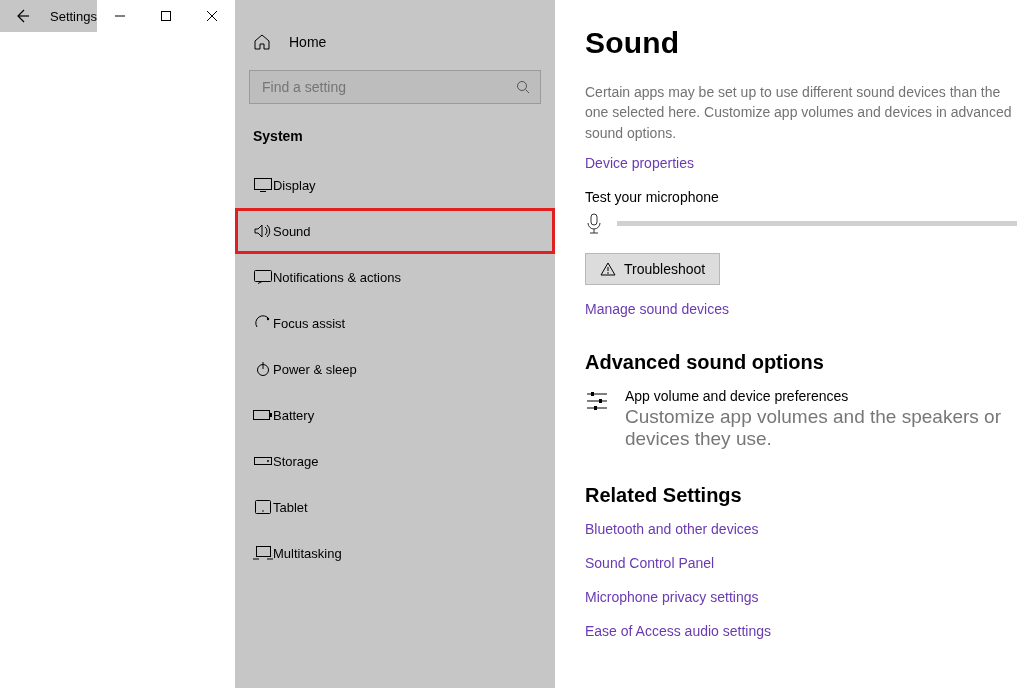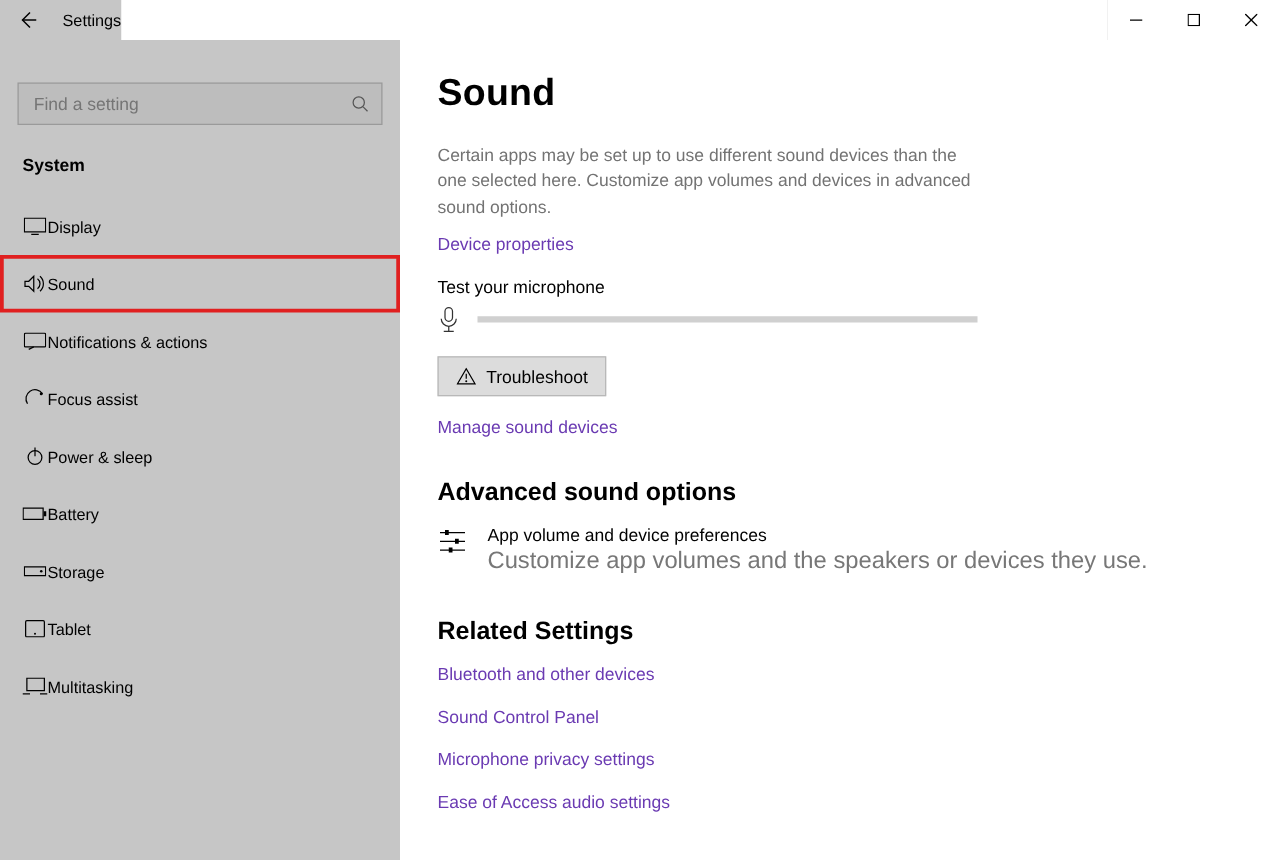--- a/index.html
+++ b/index.html
@@ -6,21 +6,21 @@
   html, body {
     margin: 0; padding: 0;
     width: 1024px; height: 688px;
     font-family: "Segoe UI", Tahoma, sans-serif;
     font-size: 14px;
     color: #000;
     background: #fff;
     overflow: hidden;
   }
   .window {
-    display: flex; flex-direction: column;
+    display: flex; flex-direction: row;
     width: 1024px; height: 688px;
   }
   .titlebar {
     height: 32px;
     display: flex; align-items: center;
     background: #c6c6c6;
   }
   .titlebar .back {
     padding: 0 14px; height:32px; display:flex; align-items:center;
     font-size: 16px;
@@ -139,20 +139,28 @@
           <svg width="10" height="10">
             <line x1="0" y1="0" x2="10" y2="10" stroke="#000"></line>
             <line x1="10" y1="0" x2="0" y2="10" stroke="#000"></line>
           </svg>
         </div>
     </div>
   </div>
 
   <div class="body">
     <div class="sidebar">
+      <div class="home-row">
+        <span class="icon">
+          <svg width="18" height="18" viewBox="0 0 18 18">
+              <path d="M2 8 L9 2 L16 8 V16 H11 V11 H7 V16 H2 Z" stroke="#000" fill="none" stroke-width="1"></path>
+            </svg>
+        </span>
+        <span>Home</span>
+      </div>
       <div class="search-wrap">
         <div class="search">
           <input placeholder="Find a setting" style="">
           <span class="mag">
             <svg width="14" height="14" viewBox="0 0 14 14">
                 <circle cx="6" cy="6" r="4.5" stroke="#555" fill="none"></circle>
                 <line x1="9.5" y1="9.5" x2="13" y2="13" stroke="#555"></line>
               </svg>
           </span>
         </div>

